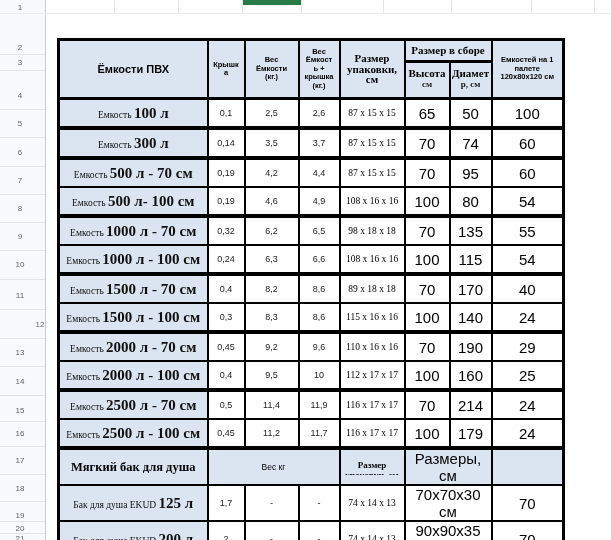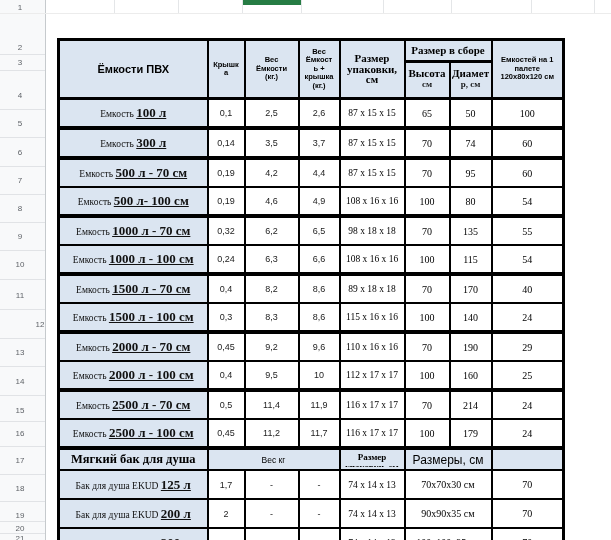--- a/index.html
+++ b/index.html
@@ -24,30 +24,30 @@
   #pvh tr.group-end td{border-bottom-width:4px;}
   #pvh tr.hrow1 th{height:19px;}
   #pvh tr.hrow2 th{height:19px;}
   #pvh tr.hrow1 th, #pvh tr.hrow2 th{border-bottom-width:3px;}
   .t-title{font-size:11px;font-family:"Liberation Sans",sans-serif;}
   .t-small{font-size:7.5px;line-height:8.5px;white-space:pre-line;font-family:"Liberation Sans",sans-serif;}
   .t-serifh{font-size:11px;line-height:10.5px;white-space:pre-line;font-family:"Liberation Serif",serif;}
   .subwrap{height:34px;display:flex;flex-direction:column;justify-content:flex-start;padding-top:5px;box-sizing:border-box;}
   .subclip{font-size:9px;line-height:10px;opacity:.9;}
   .c-name{font-family:"Liberation Serif",serif;font-size:9.5px;color:#111;}
-  .c-name b{font-size:13px;text-decoration:underline;}
+  .c-name b{font-size:15px;}
   .c-num{font-size:9px;color:#222;}
   .c-pack{font-family:"Liberation Serif",serif;font-size:9.5px;}
-  .c-meas{font-family:Liberation Serif, serif;font-size:10px;}
+  .c-meas{font-family:Liberation Sans, sans-serif;font-size:15px;}
   tr.section td{height:19px;margin-top:21px;}
   tr.section{border-top:3px solid #000;}
   .sec-title{font-family:"Liberation Serif",serif;font-weight:bold;font-size:12.5px;}
   .sec-wes{font-size:8.5px;}
   .sec-pack{font-family:"Liberation Serif",serif;font-weight:bold;font-size:9px;line-height:10px;white-space:pre-line;height:15px;overflow:hidden;display:block;}
-  .sec-sizes{font-size:12px;}
+  .sec-sizes{font-size:15px;}
   tr.shower td{height:27px;}
 
   
   #watermark{position:absolute;right:2px;bottom:6px;display:flex;align-items:center;z-index:5;opacity:.5;pointer-events:none;}
   #wm-text{font-size:35px;font-weight:bold;letter-spacing:1px;color:rgba(255,255,255,0.05);-webkit-text-stroke:1.6px #9b9b9b;font-family:"Liberation Sans",sans-serif;}
   .wm-c{position:absolute;border:2px solid #9b9b9b;border-radius:50%;background:transparent;}
   #wm-logo{position:relative;width:34px;height:36px;margin-right:2px;}
 </style>
 </head>
 <body>

